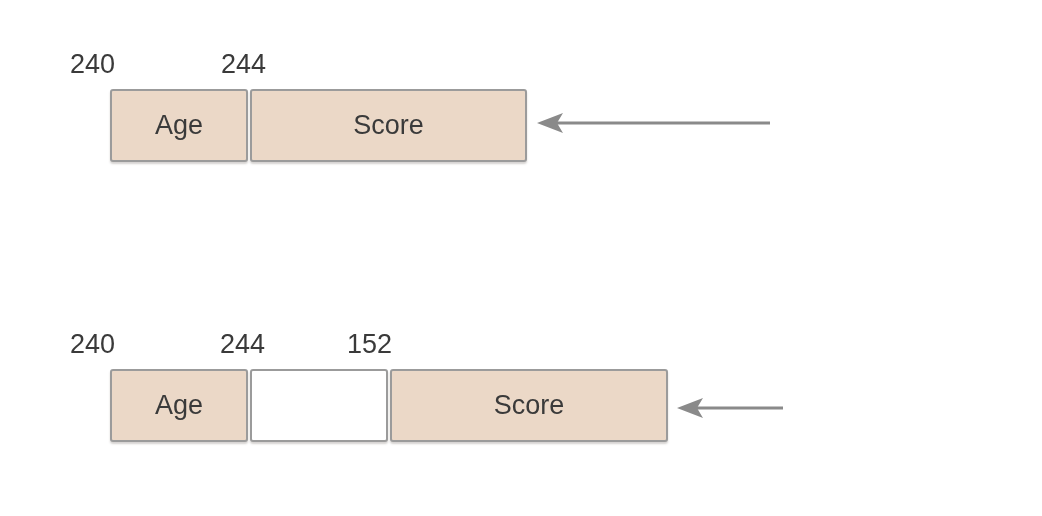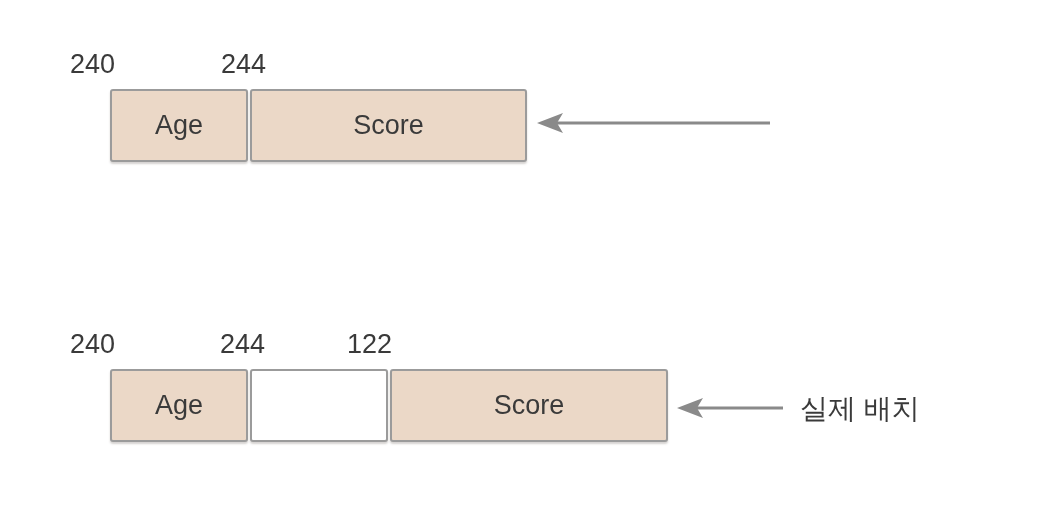--- a/index.html
+++ b/index.html
@@ -88,31 +88,30 @@
     <span>Score</span>
   </div>
 
   <svg class="arrow r1-arrow" width="233" height="24" viewBox="0 0 233 24" xmlns="http://www.w3.org/2000/svg">
     <line x1="18" y1="12" x2="233" y2="12"></line>
     <polygon points="0,12 26,2 20,12 26,22"></polygon>
   </svg>
 
   <div class="addr r2-a0">240</div>
   <div class="addr r2-a1">244</div>
-  <div class="addr r2-a2">122</div>
+  <div class="addr r2-a2">152</div>
 
   <div class="cell r2-age">
     <span>Age</span>
   </div>
   <div class="cell empty r2-pad">
     <span></span>
   </div>
   <div class="cell r2-score">
     <span>Score</span>
   </div>
 
   <svg class="arrow r2-arrow" width="106" height="24" viewBox="0 0 106 24" xmlns="http://www.w3.org/2000/svg">
     <line x1="18" y1="12" x2="106" y2="12"></line>
     <polygon points="0,12 26,2 20,12 26,22"></polygon>
   </svg>
-  <div class="annot r2-annot">실제 배치</div>
 
 </div>
 
 </body></html>

